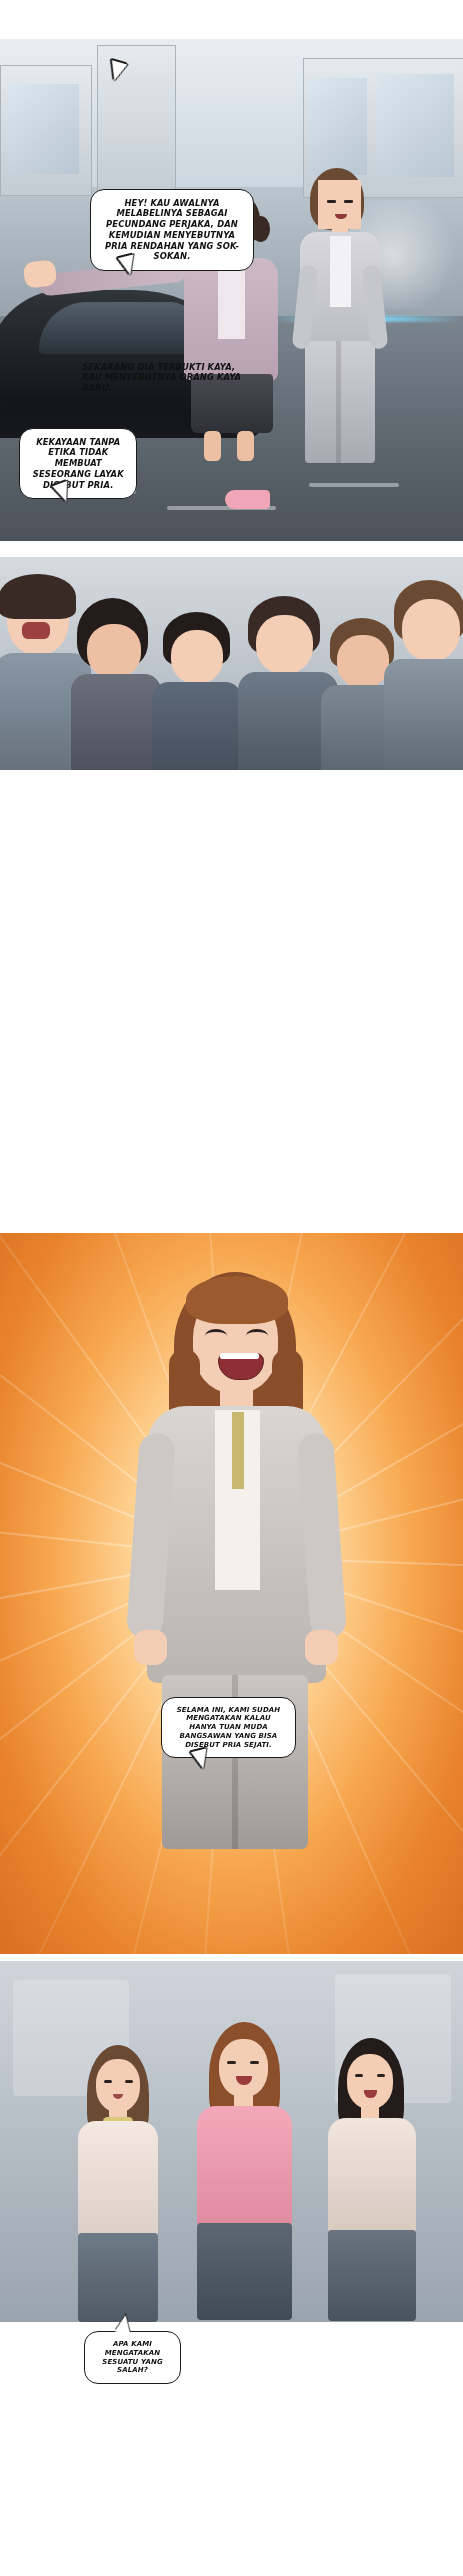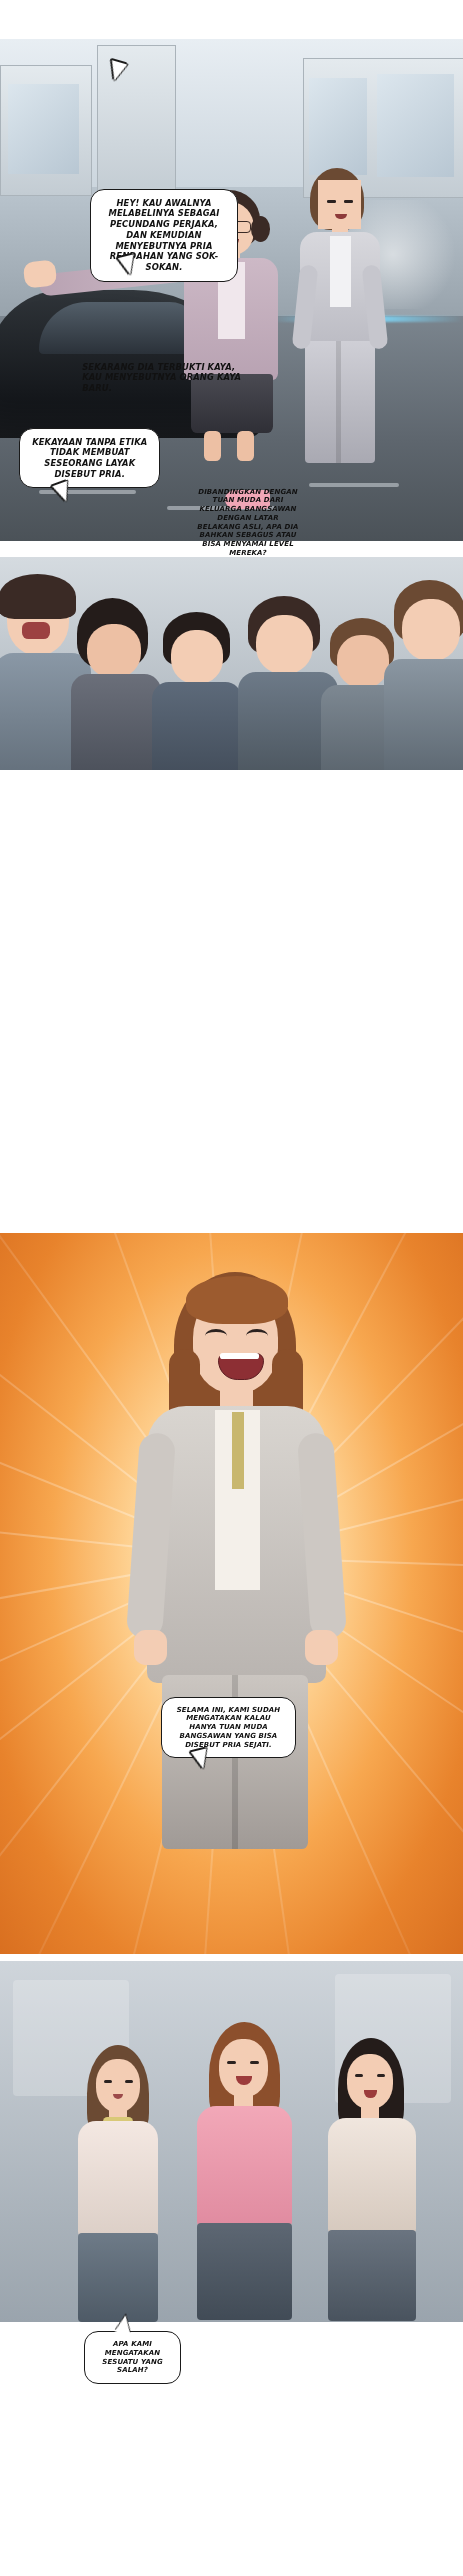--- a/index.html
+++ b/index.html
@@ -376,38 +376,35 @@
       <div class="fig skin" style="left:45px; top:68px; width:18px; height:14px;"></div>
       <div class="fig" style="left:11.6px; top:80px; width:88px; height:116px; background:linear-gradient(180deg,#f0e6de 0%,#d6c9be 100%); border-radius:18px 18px 5.2px 5.2px;"></div>
       <div class="fig" style="left:11.6px; top:192px; width:88px; height:91px; background:linear-gradient(180deg,#6a7480 0%,#49535e 100%); border-radius:3.9px;"></div>
     </div>
   </div>
 
   <div class="panel" id="panel6"></div>
 
   <div class="tail tail-b" style="left:109px; top:62px; transform:rotate(16deg);"></div>
 
-  <div class="bubble" id="bubble-2" style="left:90px; top:189px; width:148px; min-height:71px; display:flex; align-items:center; justify-content:center;">
+  <div class="bubble" id="bubble-2" style="left:90px; top:189px; width:164px; min-height:71px; display:flex; align-items:center; justify-content:center;">
     <span>HEY! KAU AWALNYA MELABELINYA SEBAGAI PECUNDANG PERJAKA, DAN KEMUDIAN MENYEBUTNYA PRIA RENDAHAN YANG SOK-SOKAN.</span>
   </div>
   <div class="tail tail-b" style="left:120px; top:256px; transform:rotate(-14deg);"></div>
 
   <div class="bubble noborder" id="bubble-3" style="left:77px; top:354px; width:180px; min-height:45px; display:flex; align-items:center; justify-content:flex-start; padding-left:5.2px; text-align:left;">
     <span>SEKARANG DIA TERBUKTI KAYA, KAU MENYEBUTNYA ORANG KAYA BARU.</span>
   </div>
 
 
-  <div class="bubble" id="bubble-5" style="left:19.3px; top:428px; width:141px; min-height:58px; display:flex; align-items:center; justify-content:center;">
+  <div class="bubble" id="bubble-5" style="left:19.3px; top:428px; width:118px; min-height:58px; display:flex; align-items:center; justify-content:center;">
     <span>KEKAYAAN TANPA ETIKA TIDAK MEMBUAT SESEORANG LAYAK DISEBUT PRIA.</span>
   </div>
   <div class="tail tail-b" style="left:55px; top:483px; transform:rotate(-20deg);"></div>
 
-  <div class="bubble noborder small" id="bubble-6" style="left:187px; top:480px; width:122px; min-height:71px; display:flex; align-items:flex-start; justify-content:center; text-align:center;">
-    <span>DIBANDINGKAN DENGAN TUAN MUDA DARI KELUARGA BANGSAWAN DENGAN LATAR BELAKANG ASLI, APA DIA BAHKAN SEBAGUS ATAU BISA MENYAMAI LEVEL MEREKA?</span>
-  </div>
 
   <div class="bubble" id="bubble-7" style="left:161px; top:1697px; width:135px; min-height:57px; display:flex; align-items:center; justify-content:center;">
     <span class="small">SELAMA INI, KAMI SUDAH MENGATAKAN KALAU HANYA TUAN MUDA BANGSAWAN YANG BISA DISEBUT PRIA SEJATI.</span>
   </div>
   <div class="tail tail-b" style="left:193px; top:1750px; transform:rotate(-14deg);"></div>
 
   <div class="bubble" id="bubble-8" style="left:84px; top:2331px; width:97px; min-height:53px; display:flex; align-items:center; justify-content:center;">
     <span class="small">APA KAMI MENGATAKAN SESUATU YANG SALAH?</span>
   </div>
   <div class="tail tail-t" style="left:116px; top:2315px; transform:rotate(10deg);"></div>

